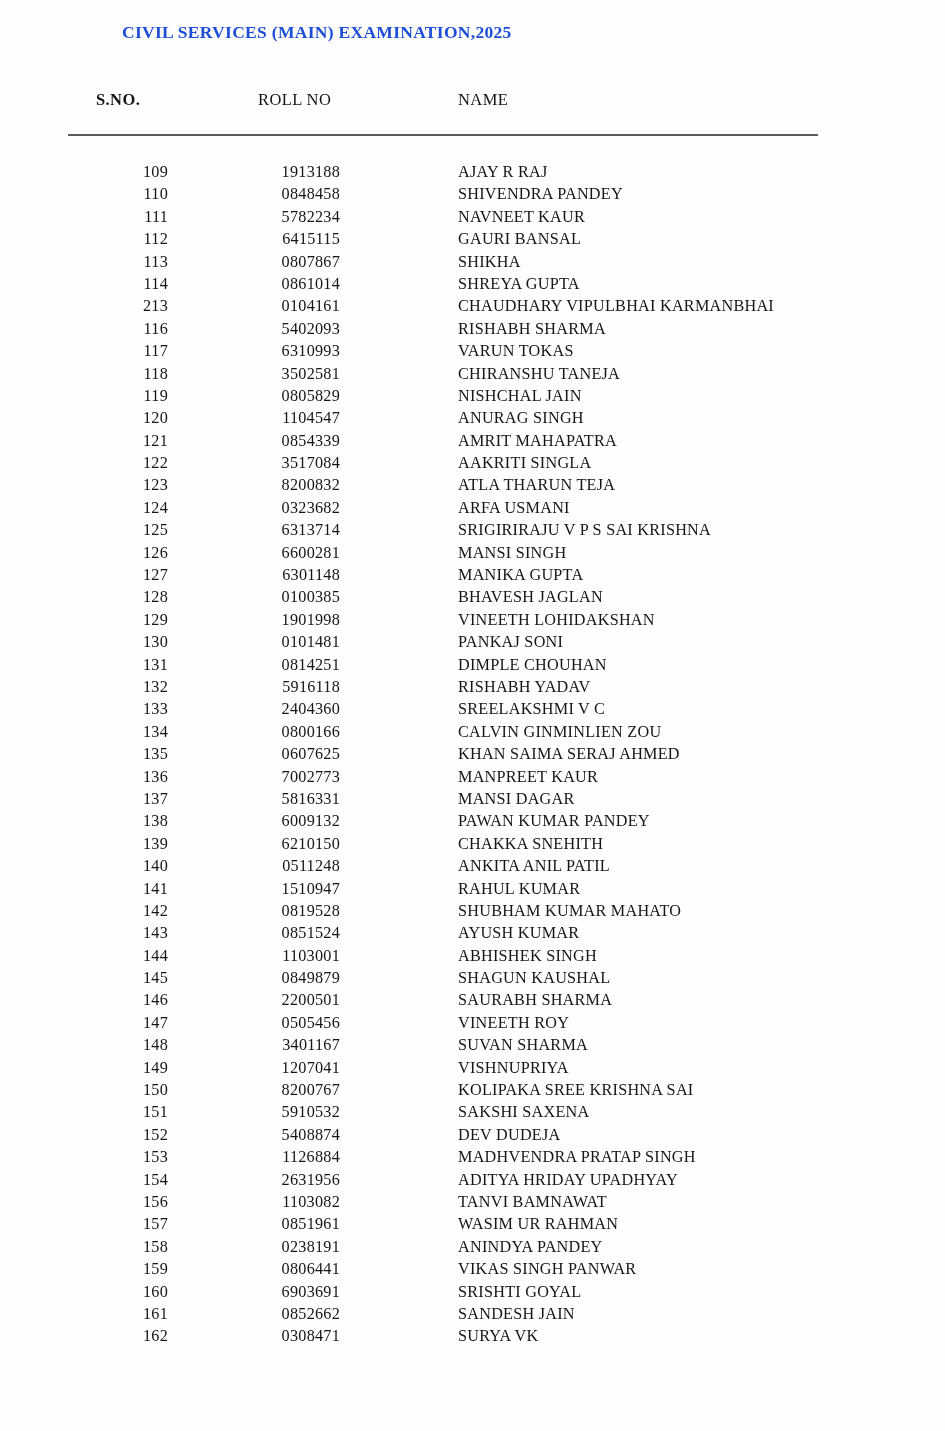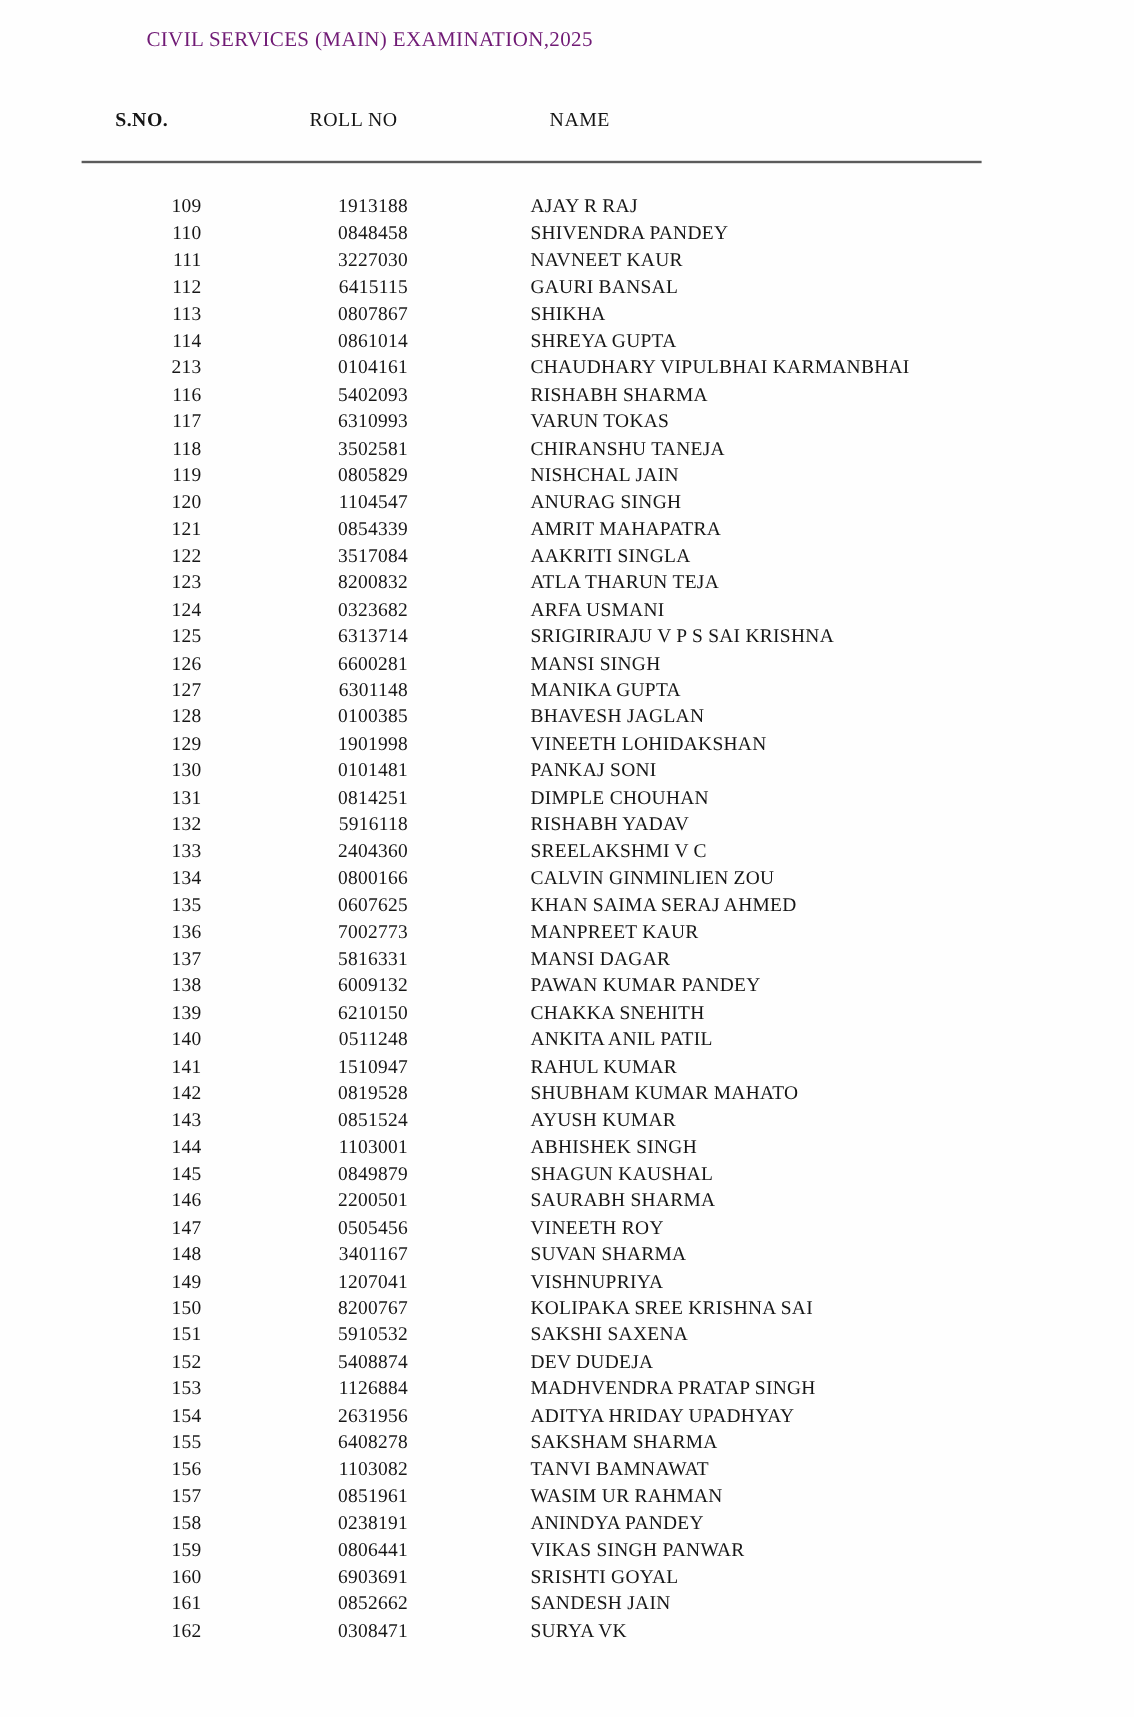--- a/index.html
+++ b/index.html
@@ -20,22 +20,23 @@
     position: absolute;
     inset: 0;
     background: #fefefe;
   }
   .doc-title {
     position: absolute;
     left: 122px;
     top: 22px;
     font-size: 17.5px;
     letter-spacing: 0.3px;
-    color: #701a75;
+    color: #1d4ed8;
     white-space: nowrap;
+    font-weight: bold;
   }
   .table-header {
     position: absolute;
     left: 0;
     top: 90px;
     width: 945px;
     height: 26px;
   }
   .th {
     position: absolute;
@@ -79,21 +80,21 @@
     left: 108px;
     width: 60px;
     text-align: right;
   }
   .cell-roll {
     left: 262px;
     width: 78px;
     text-align: right;
   }
   .cell-name {
-    left: 442px;
+    left: 458px;
   }
 </style>
 </head>
 <body>
 
 <div class="page">
 
   <div class="doc-title">CIVIL SERVICES (MAIN) EXAMINATION,2025</div>
 
   <div class="table-header">
@@ -110,21 +111,21 @@
         <div class="cell cell-roll">1913188</div>
         <div class="cell cell-name">AJAY R RAJ</div>
       </div>
       <div class="row">
         <div class="cell cell-sno">110</div>
         <div class="cell cell-roll">0848458</div>
         <div class="cell cell-name">SHIVENDRA PANDEY</div>
       </div>
       <div class="row">
         <div class="cell cell-sno">111</div>
-        <div class="cell cell-roll">3227030</div>
+        <div class="cell cell-roll">5782234</div>
         <div class="cell cell-name">NAVNEET KAUR</div>
       </div>
       <div class="row">
         <div class="cell cell-sno">112</div>
         <div class="cell cell-roll">6415115</div>
         <div class="cell cell-name">GAURI BANSAL</div>
       </div>
       <div class="row">
         <div class="cell cell-sno">113</div>
         <div class="cell cell-roll">0807867</div>
@@ -329,25 +330,20 @@
         <div class="cell cell-sno">153</div>
         <div class="cell cell-roll">1126884</div>
         <div class="cell cell-name">MADHVENDRA PRATAP SINGH</div>
       </div>
       <div class="row">
         <div class="cell cell-sno">154</div>
         <div class="cell cell-roll">2631956</div>
         <div class="cell cell-name">ADITYA HRIDAY UPADHYAY</div>
       </div>
       <div class="row">
-        <div class="cell cell-sno">155</div>
-        <div class="cell cell-roll">6408278</div>
-        <div class="cell cell-name">SAKSHAM SHARMA</div>
-      </div>
-      <div class="row">
         <div class="cell cell-sno">156</div>
         <div class="cell cell-roll">1103082</div>
         <div class="cell cell-name">TANVI BAMNAWAT</div>
       </div>
       <div class="row">
         <div class="cell cell-sno">157</div>
         <div class="cell cell-roll">0851961</div>
         <div class="cell cell-name">WASIM UR RAHMAN</div>
       </div>
       <div class="row">

